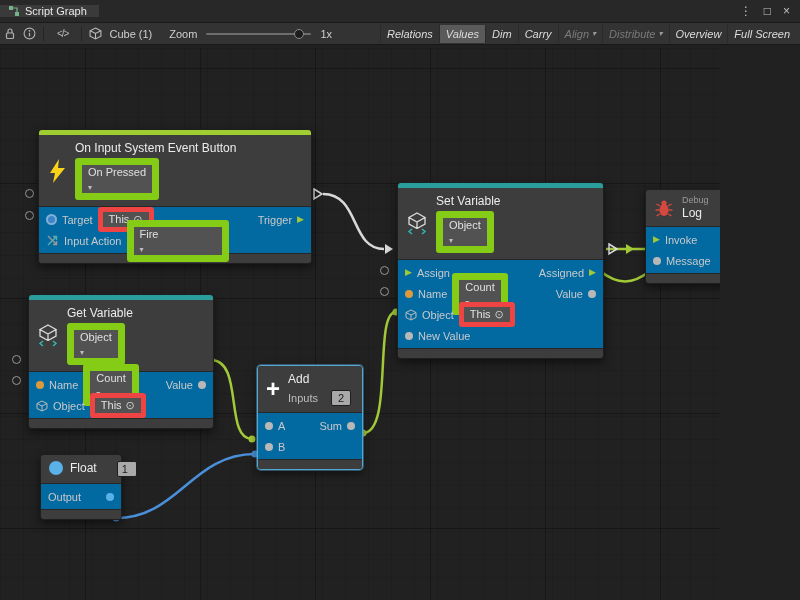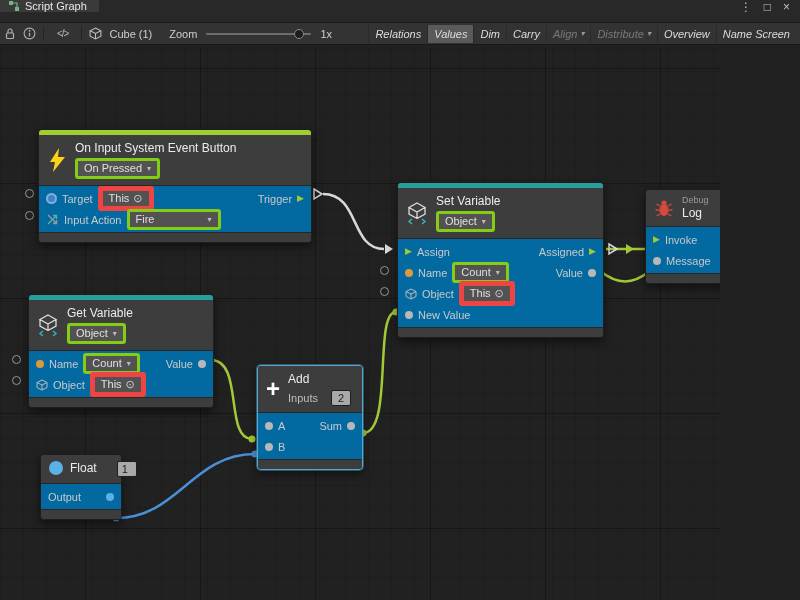--- a/index.html
+++ b/index.html
@@ -1,20 +1,20 @@
 <!DOCTYPE html>
 <html><head>
 <meta charset="utf-8">
 <style>
   html,body{margin:0;padding:0;background:#111;}
   .app{position:relative;width:800px;height:600px;overflow:hidden;background:#212121;
        font-family:"Liberation Sans",sans-serif;-webkit-font-smoothing:antialiased;user-select:none;}
 
   
-  .titlebar{height:22px;background:#282828;display:flex;align-items:flex-start;border-bottom:1px solid #1a1a1a;}
+  .titlebar{height:22px;background:#282828;display:flex;align-items:center;border-bottom:1px solid #1a1a1a;}
   .tab{display:flex;align-items:center;gap:5px;background:#3a3a3a;padding:0 12px 0 8px;font-size:11px;color:#e8e8e8;}
   .win{margin-left:auto;display:flex;align-items:center;gap:12px;padding:0 10px;color:#c0c0c0;font-size:12px;}
   .win span{cursor:default;}
 
   
   .toolbar{height:21px;background:#333333;border-bottom:1px solid #191919;display:flex;align-items:center;
            font-size:11px;color:#cfcfcf;padding:0 4px;gap:7px;white-space:nowrap;}
   .tsep{width:1px;height:14px;background:#242424;}
   .ticon{display:flex;align-items:center;}
   .codeglyph{color:#b5b5b5;font-size:10px;letter-spacing:-1px;padding:0 6px;}
@@ -50,22 +50,22 @@
   .node.no-strip .nhead{border-radius:3px 3px 0 0;}
   .nhcol{display:flex;flex-direction:column;align-items:flex-start;gap:3px;min-width:0;}
   .ntitle{font-size:12px;color:#ececec;white-space:nowrap;}
   .ncat{font-size:9px;color:#9a9a9a;line-height:1;}
   .nbody{padding:2px 0;background:#0369a1;}
   .prow{display:flex;align-items:center;gap:5px;height:21px;padding:0 7px;font-size:11px;color:#c9c9c9;}
   .plabel{white-space:nowrap;}
   .spacer{flex:1;}
   .nfoot{height:9px;background:#3d3d3d;border-top:1px solid #272727;border-radius:0 0 3px 3px;}
 
-  .dropdown{display:inline-flex;align-items:center;gap:5px;background:#525252;border:3px solid #84cc16;
-            border-radius:3px;padding:1px 6px;font-size:11px;color:#e0e0e0;line-height:13px;}
+  .dropdown{display:inline-flex;align-items:flex-start;gap:5px;background:#525252;border:7px solid #84cc16;
+            border-radius:3px;padding:1px 6px;font-size:11px;color:#e0e0e0;line-height:13px;flex-direction:column;}
   .dropdown.wide{min-width:76px;justify-content:space-between;}
   .caret{font-size:8px;color:#bdbdbd;line-height:1;}
   .chip{display:inline-flex;align-items:center;gap:4px;background:#525252;border:5px solid #ef4444;
         border-radius:3px;padding:1px 6px;font-size:11px;color:#e0e0e0;line-height:13px;}
   .tgt{font-size:11px;color:#cfcfcf;line-height:1;}
   .field{background:#a9a9a9;color:#1c1c1c;border:1px solid #1e1e1e;border-radius:2px;padding:0 4px;
          font-size:11px;line-height:14px;min-width:10px;text-align:center;}
 
   .dot{width:8px;height:8px;border-radius:50%;background:#b8b8b8;flex:0 0 auto;}
   .dot.orange{background:#dd9a3c;}
@@ -149,21 +149,21 @@
           <span class="caret">▾</span>
         </span>
       <span class="tbtn disabled">
           <span>Distribute</span>
           <span class="caret">▾</span>
         </span>
       <span class="tbtn">
           <span>Overview</span>
         </span>
       <span class="tbtn">
-          <span>Name Screen</span>
+          <span>Full Screen</span>
         </span>
     </div>
   </div>
 
   <div class="canvas">
 
     <svg class="wires" width="800" height="556">
 
       <polygon points="314,141 322,146 314,151" fill="none" stroke="#d8d8d8" stroke-width="1.5"></polygon>
       <path d="M323,146 C360,146 350,201 384,201" stroke="#d8d8d8" stroke-width="2.5" fill="none"></path>

